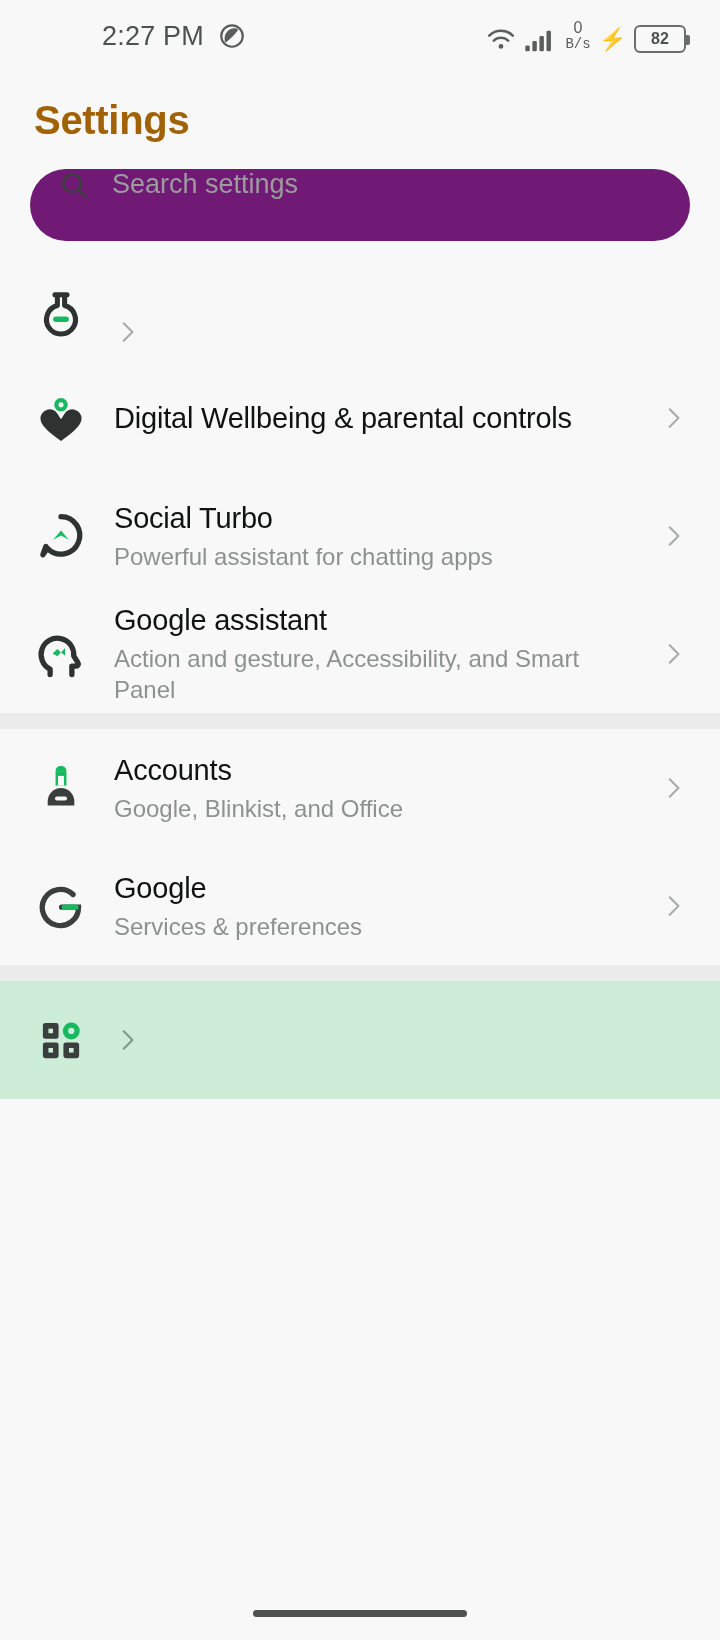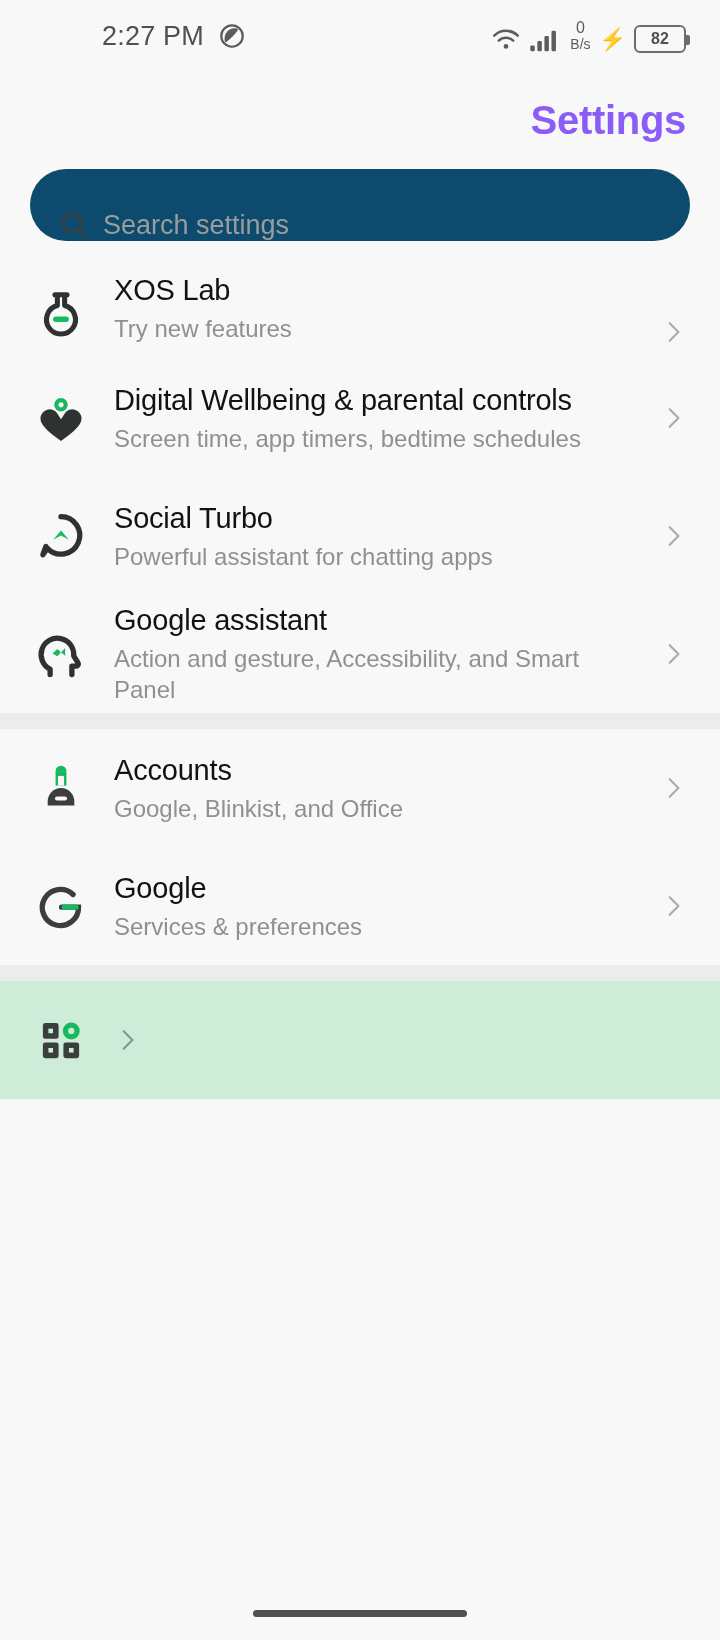--- a/index.html
+++ b/index.html
@@ -47,21 +47,21 @@
   }
   .netspeed {
     display: flex;
     flex-direction: column;
     align-items: center;
     line-height: 1;
     margin: 0 2px 2px 0;
     color: #5a5d5c;
   }
   .netspeed .num { font-size: 16px; }
-  .netspeed .unit { font-size: 14px; margin-top: 1px; }
+  .netspeed .unit { font-size: 14px; margin-top: 1px; font-family: Liberation Mono, monospace; }
   .battery {
     position: relative;
     width: 52px;
     height: 28px;
     border: 2.5px solid #6a6d6c;
     border-radius: 6px;
     display: flex;
     align-items: center;
     justify-content: center;
     margin-left: 2px;
@@ -84,35 +84,34 @@
   .bolt { font-size: 22px; color: #5a5d5c; margin-right: -2px; }
 
   
   .header {
     flex: 0 0 auto;
     padding: 26px 34px 18px 34px;
   }
   .page-title {
     font-size: 40px;
     font-weight: bold;
-    color: #8b5cf6;
+    color: #a16207;
     letter-spacing: -.3px;
-    text-align: right;
   }
 
   
   .searchwrap { flex: 0 0 auto; padding: 8px 30px 22px 30px; }
   .searchbar {
     height: 72px;
-    background: #0c4a6e;
+    background: #701a75;
     border-radius: 36px;
     display: flex;
-    align-items: flex-end;
+    align-items: flex-start;
     padding: 0 28px;
-    gap: 13px;
+    gap: 22px;
   }
   .search-placeholder {
     font-size: 27px;
     color: #9a9d9c;
   }
 
   
   .list {
     flex: 1 1 auto;
     overflow: hidden;
@@ -259,42 +258,37 @@
 
     <div class="group">
 
       <div class="row clipped">
         <span class="ico">
           <svg width="58" height="58" viewBox="0 0 48 48">
             <path d="M19 8 h10 M21 8 v9 a12 12 0 1 0 6 0 v-9" fill="none" stroke="#2e3230" stroke-width="4.2" stroke-linecap="round" stroke-linejoin="round"></path>
             <rect x="17.5" y="26" width="13" height="4.6" rx="2.3" fill="#16b95f"></rect>
           </svg>
         </span>
-        <div class="txt">
-          <div class="title">XOS Lab</div>
-          <div class="sub">Try new features</div>
-        </div>
         <span class="chev">
           <svg width="26" height="26" viewBox="0 0 24 24">
               <path d="M9 4 L17 12 L9 20" fill="none" stroke="#a8acab" stroke-width="2" stroke-linecap="round" stroke-linejoin="round"></path>
             </svg>
         </span>
       </div>
 
       <div class="row">
         <span class="ico">
           <svg width="58" height="58" viewBox="0 0 48 48">
             <circle cx="24" cy="13" r="5.6" fill="#16b95f"></circle>
             <circle cx="24" cy="13" r="2.1" fill="#f7f8f7"></circle>
             <path d="M24 43 C12 35 7 29 7 24.5 a7.6 7.6 0 0 1 14.2-3.8 L24 25 l2.8-4.3 A7.6 7.6 0 0 1 41 24.5 C41 29 36 35 24 43 Z" fill="#2e3230"></path>
           </svg>
         </span>
         <div class="txt">
           <div class="title">Digital Wellbeing &amp; parental controls</div>
-          <div class="sub">Screen time, app timers, bedtime schedules</div>
         </div>
         <span class="chev">
           <svg width="26" height="26" viewBox="0 0 24 24">
               <path d="M9 4 L17 12 L9 20" fill="none" stroke="#a8acab" stroke-width="2" stroke-linecap="round" stroke-linejoin="round"></path>
             </svg>
         </span>
       </div>
 
 
       <div class="row">

